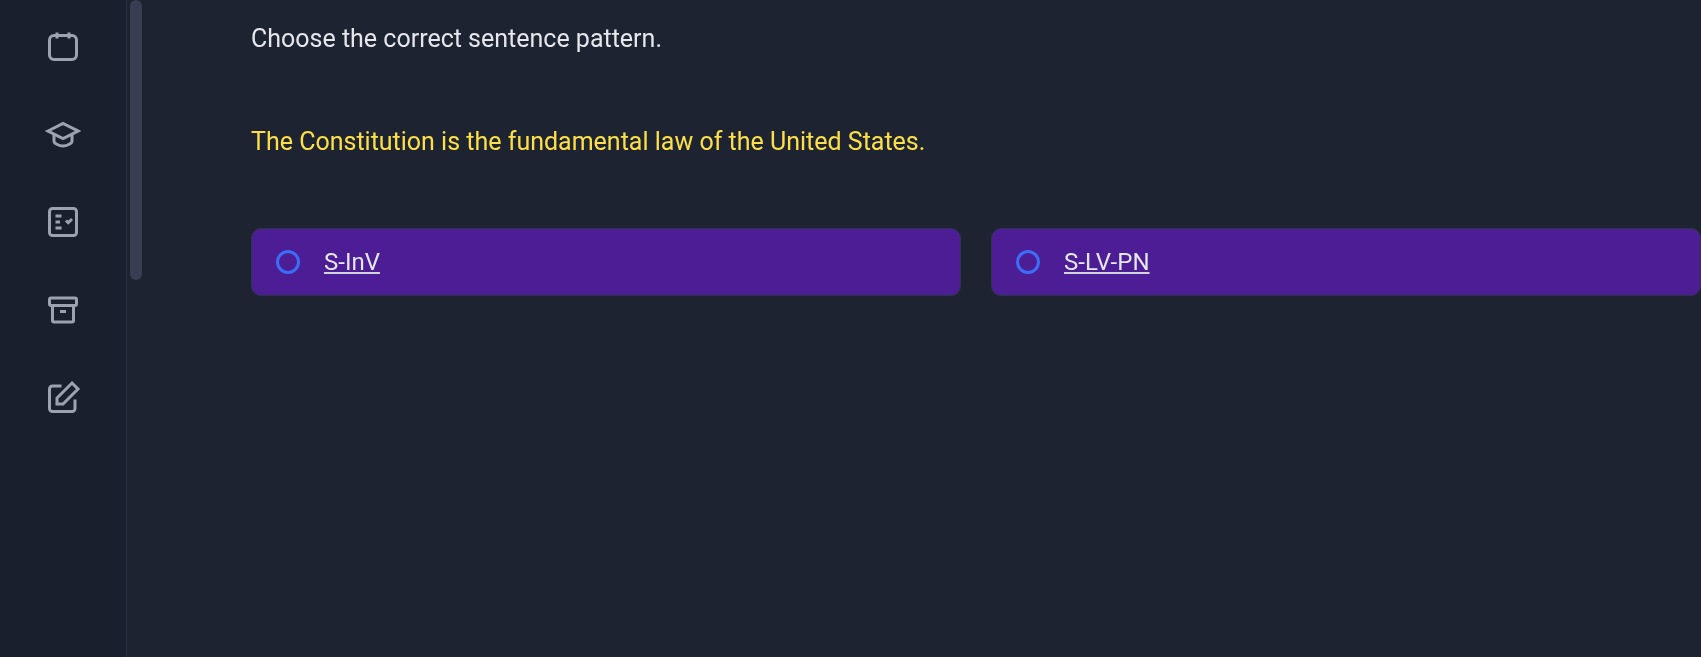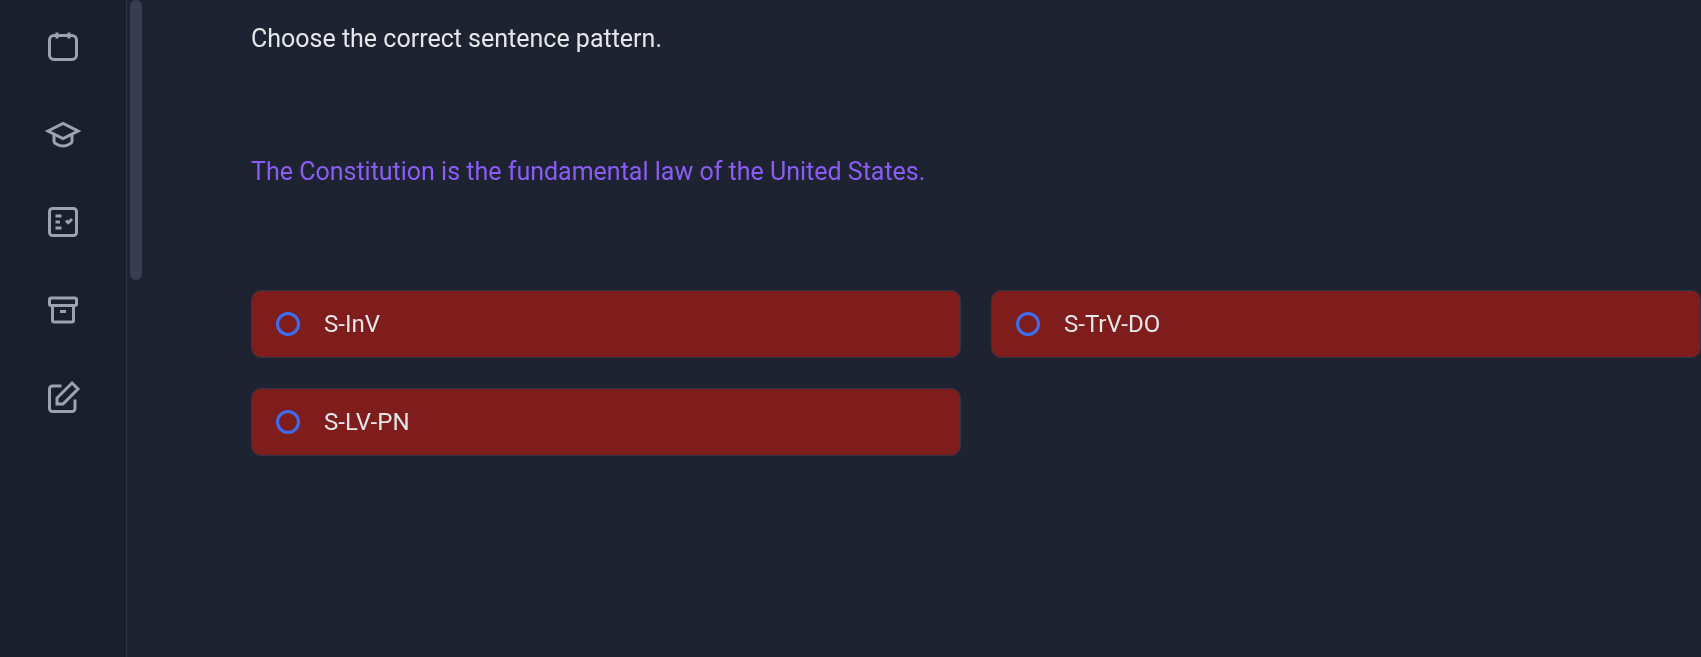--- a/index.html
+++ b/index.html
@@ -64,44 +64,45 @@
       stroke-width: 2;
       fill: none;
     }
     .main-content {
       flex: 1;
       padding: 24px 0 0 110px;
     }
     .instruction {
       font-size: 25px;
       color: #e5e7eb;
-      margin-bottom: 104px;
+      margin-bottom: 74px;
       font-weight: 400;
     }
     .sentence {
       font-size: 25px;
-      color: #8b5cf6;
-      margin-bottom: 104px;
+      color: #fde047;
+      margin-bottom: 72px;
       font-weight: 400;
     }
     .options-grid {
       display: grid;
       grid-template-columns: 710px 710px;
       column-gap: 30px;
       row-gap: 30px;
     }
     .option-card {
-      background-color: #7f1d1d;
+      background-color: #4c1d95;
       border: 1px solid #2e3548;
       border-radius: 10px;
       padding: 19px 24px;
       display: flex;
       align-items: center;
       gap: 24px;
       cursor: pointer;
+      text-decoration: underline;
     }
     .radio-circle {
       width: 24px;
       height: 24px;
       border: 3px solid #3b6ef6;
       border-radius: 50%;
       flex-shrink: 0;
     }
     .option-label {
       font-size: 24px;
@@ -154,20 +155,16 @@
 <div class="main-content">
   <div class="instruction">Choose the correct sentence pattern.</div>
   <div class="sentence">The Constitution is the fundamental law of the United States.</div>
   <div class="options-grid">
     <div class="option-card">
       <div class="radio-circle"></div>
       <span class="option-label">S-InV</span>
     </div>
     <div class="option-card">
       <div class="radio-circle"></div>
-      <span class="option-label">S-TrV-DO</span>
-    </div>
-    <div class="option-card">
-      <div class="radio-circle"></div>
       <span class="option-label">S-LV-PN</span>
     </div>
   </div>
 </div>
 
 </body></html>

